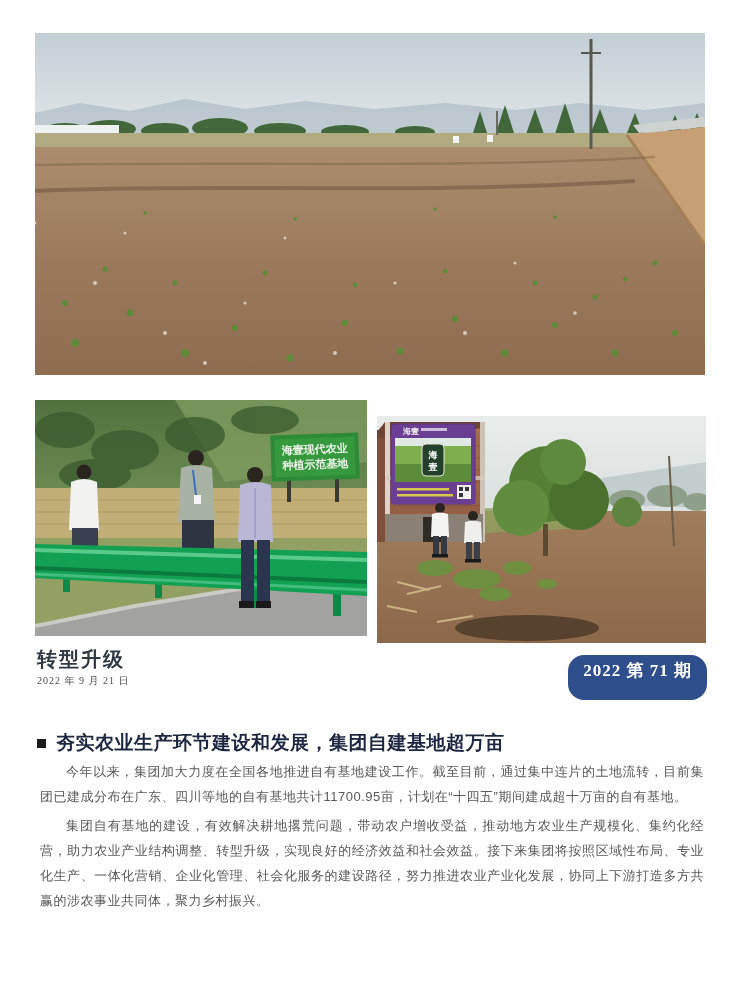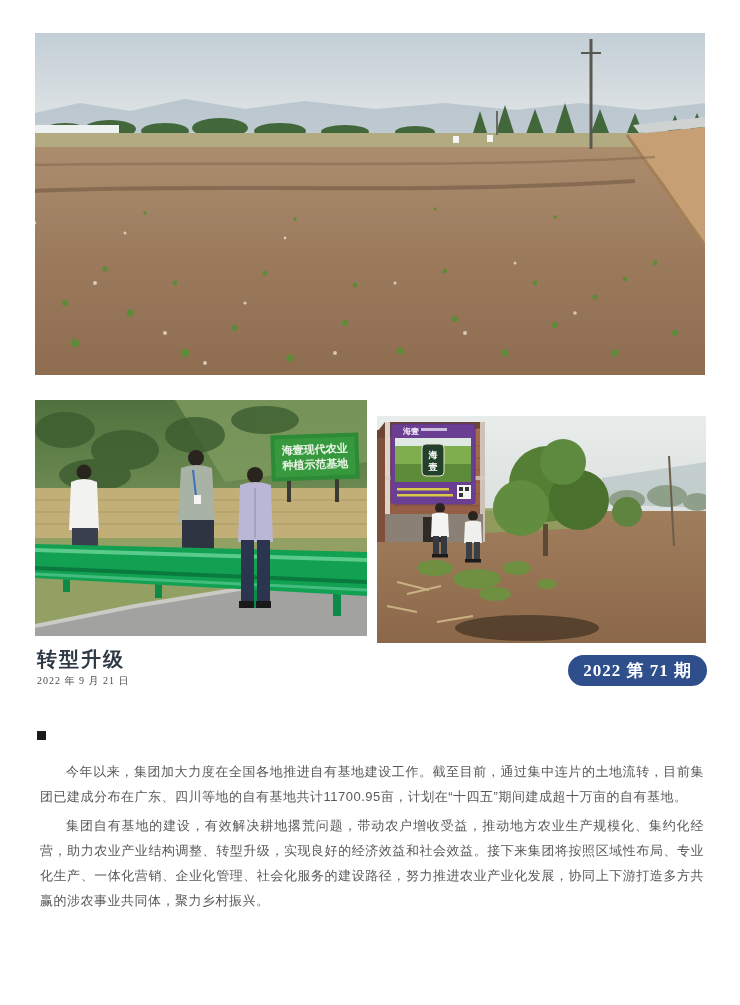--- a/index.html
+++ b/index.html
@@ -7,21 +7,21 @@
         font-family:"Liberation Sans","DejaVu Sans",sans-serif;}
   .photo{position:absolute;overflow:hidden;background:#ccc;}
   .photo svg{display:block;width:100%;height:100%;}
   #photo-top{left:35px;top:33px;width:670px;height:342px;}
   #photo-left{left:35px;top:400px;width:332px;height:236px;}
   #photo-right{left:377px;top:407px;width:329px;height:227px;margin-top:9px;}
   .dept{position:absolute;left:37px;top:646px;font-family:"Liberation Serif","DejaVu Serif",serif;
         font-size:20px;font-weight:700;color:#2f3945;letter-spacing:2px;}
   .date{position:absolute;left:37px;top:674px;font-family:"Liberation Serif","DejaVu Serif",serif;
         font-size:10px;color:#4c4c4c;letter-spacing:1px;}
-  .issue-badge{position:absolute;left:568px;top:655px;width:139px;height:31px;border-radius:16px;
+  .issue-badge{position:absolute;left:568px;top:655px;width:139px;height:45px;border-radius:16px;
         background:#2f4e8c;color:#ffffff;font-family:"Liberation Serif","DejaVu Serif",serif;
         font-size:17px;font-weight:600;letter-spacing:1px;text-align:center;line-height:31px;}
   .headline{position:absolute;left:37px;top:731px;width:668px;display:flex;align-items:center;}
   .headline .bullet{width:9px;height:9px;background:#1a1a1a;margin-right:10px;flex:none;}
   .headline .htext{font-size:19px;font-weight:700;color:#1d2742;letter-spacing:0.5px;line-height:24px;}
   .body-text{position:absolute;left:36px;top:759px;width:668px;font-size:13px;color:#595959;
         line-height:25px;text-align:justify;letter-spacing:0.5px;}
   .body-text p{margin:0 0 4px 4px;text-indent:2em;}
 </style>
 </head>
@@ -292,20 +292,21 @@
       <ellipse cx="150" cy="212" rx="72" ry="13" fill="#4e3b28" opacity="0.85"></ellipse>
     </svg>
   </div>
 
   <div class="dept">转型升级</div>
   <div class="date">2022 年 9 月 21 日</div>
   <div class="issue-badge">2022 第 71 期</div>
 
   <div class="headline">
     <span class="bullet"></span>
+    <span class="htext">夯实农业生产环节建设和发展，集团自建基地超万亩</span>
   </div>
 
   <div class="body-text">
     <p>今年以来，集团加大力度在全国各地推进自有基地建设工作。截至目前，通过集中连片的土地流转，目前集团已建成分布在广东、四川等地的自有基地共计11700.95亩，计划在“十四五”期间建成超十万亩的自有基地。</p>
     <p>集团自有基地的建设，有效解决耕地撂荒问题，带动农户增收受益，推动地方农业生产规模化、集约化经营，助力农业产业结构调整、转型升级，实现良好的经济效益和社会效益。接下来集团将按照区域性布局、专业化生产、一体化营销、企业化管理、社会化服务的建设路径，努力推进农业产业化发展，协同上下游打造多方共赢的涉农事业共同体，聚力乡村振兴。</p>
   </div>
 
 </div>
 
 </body></html>

